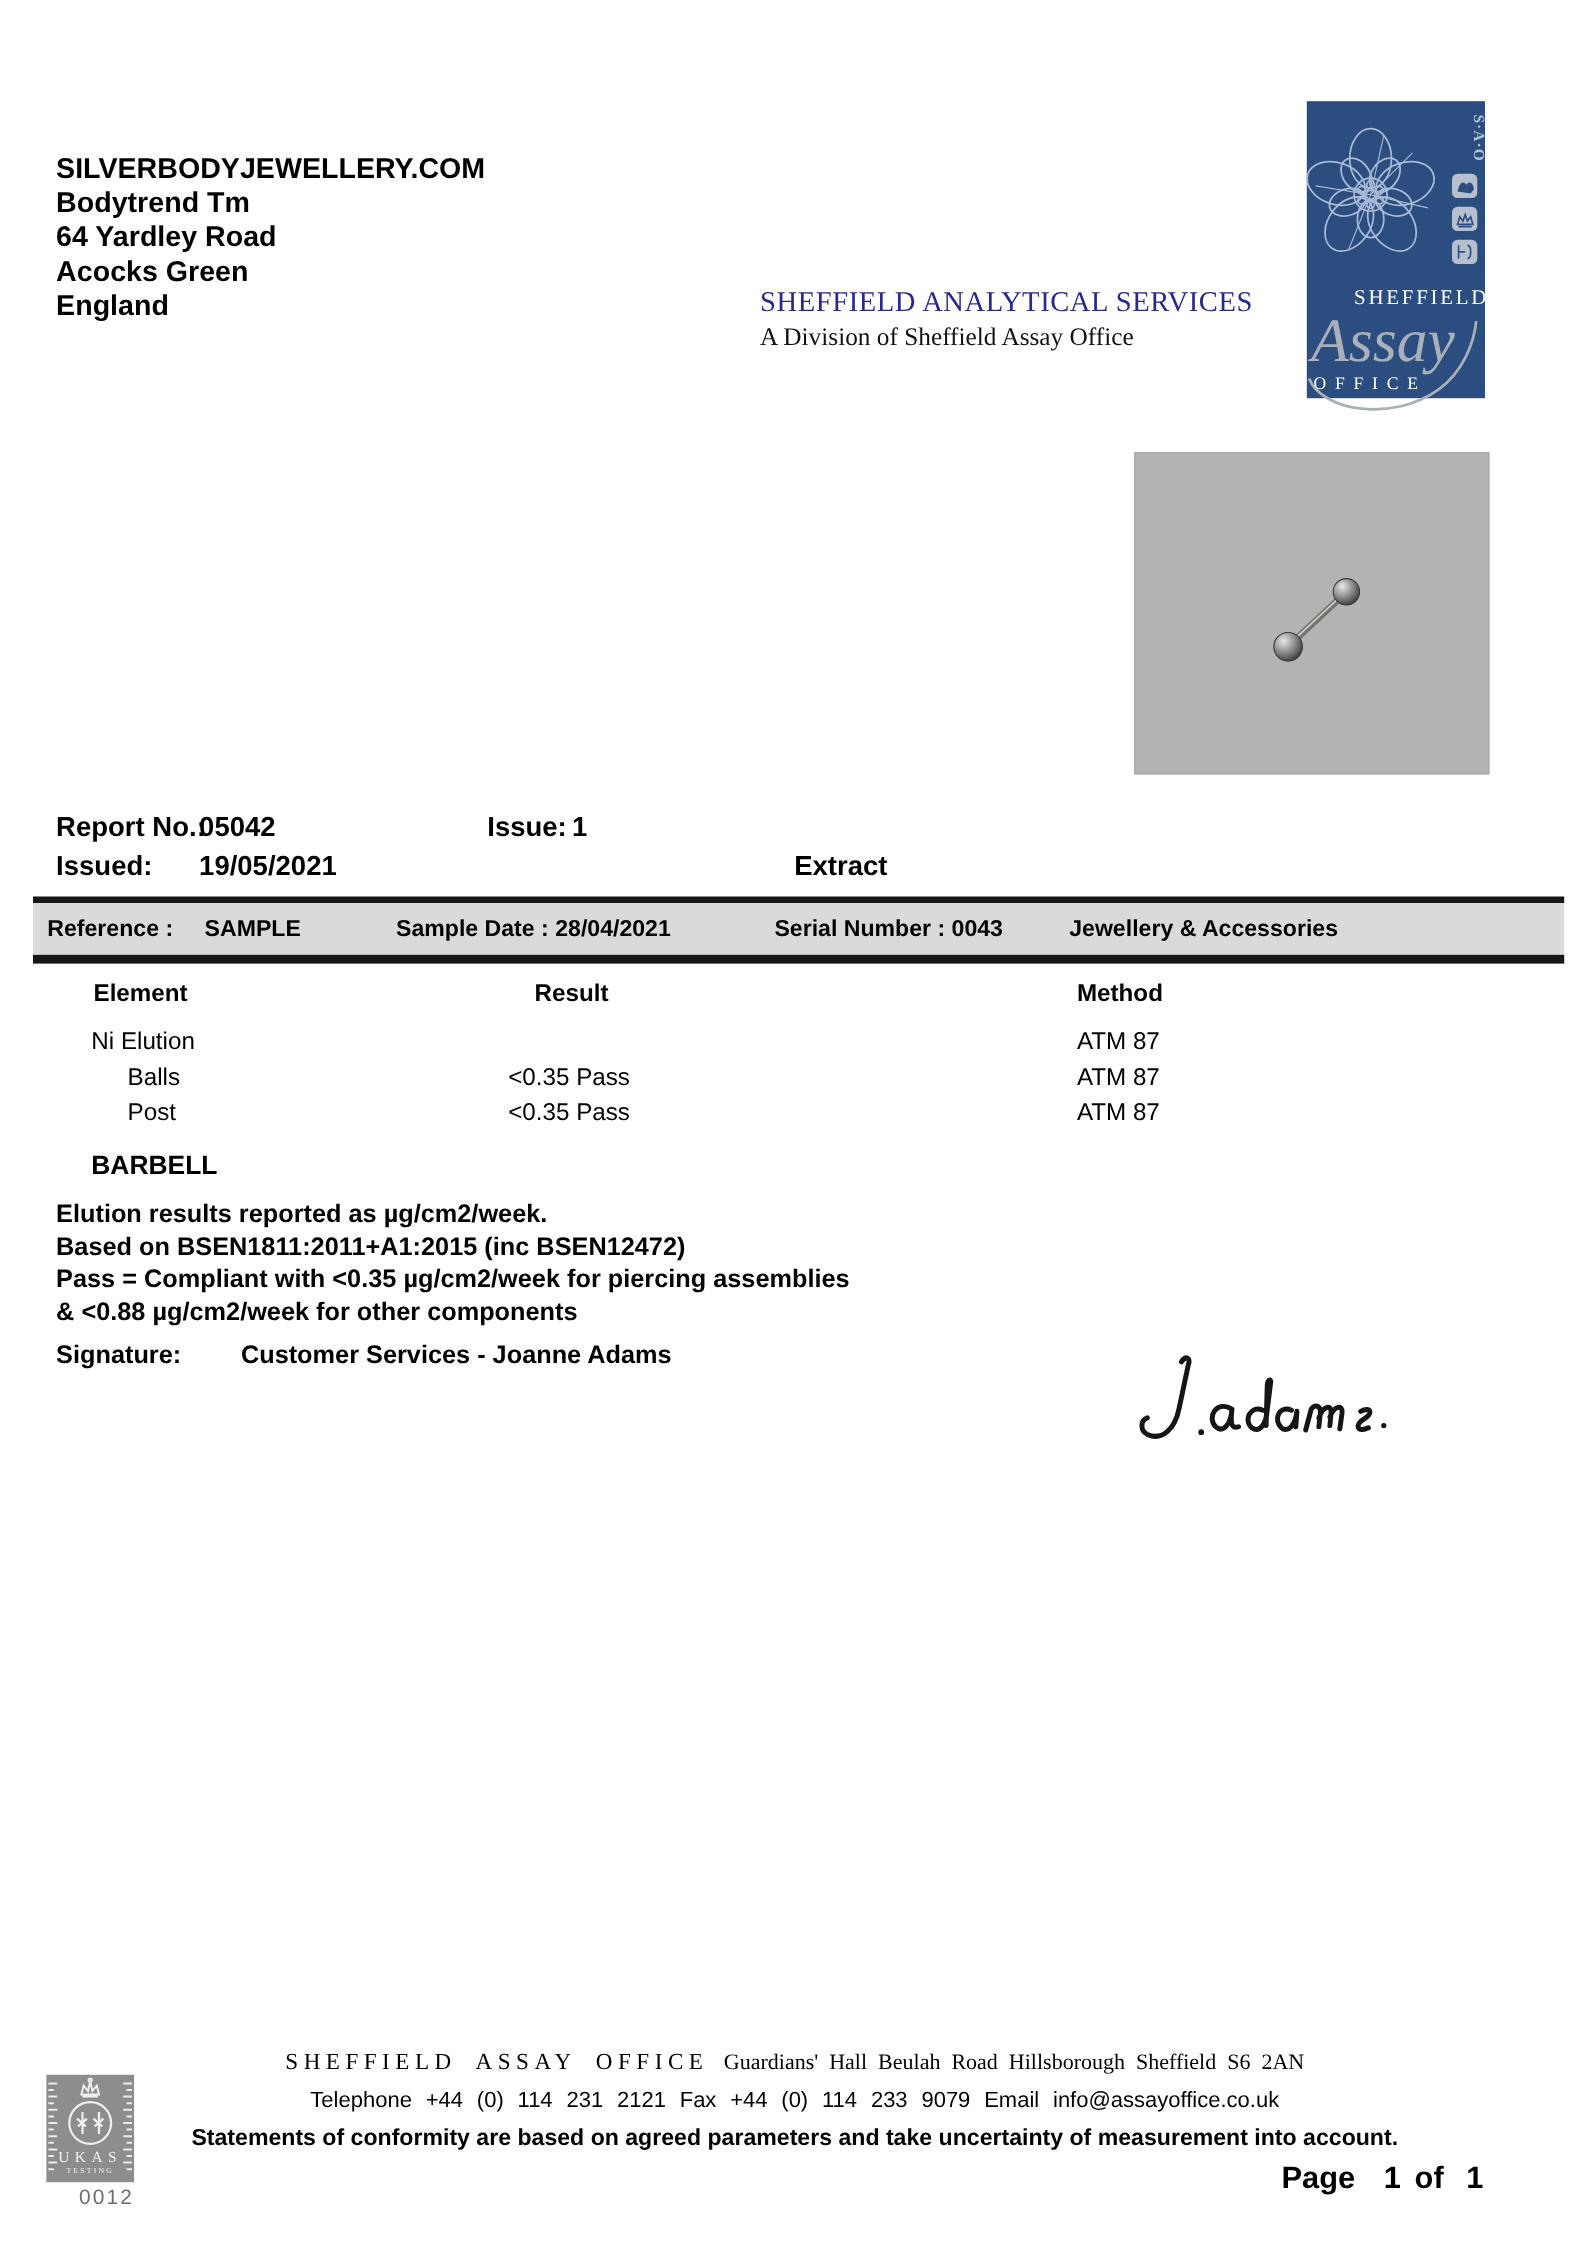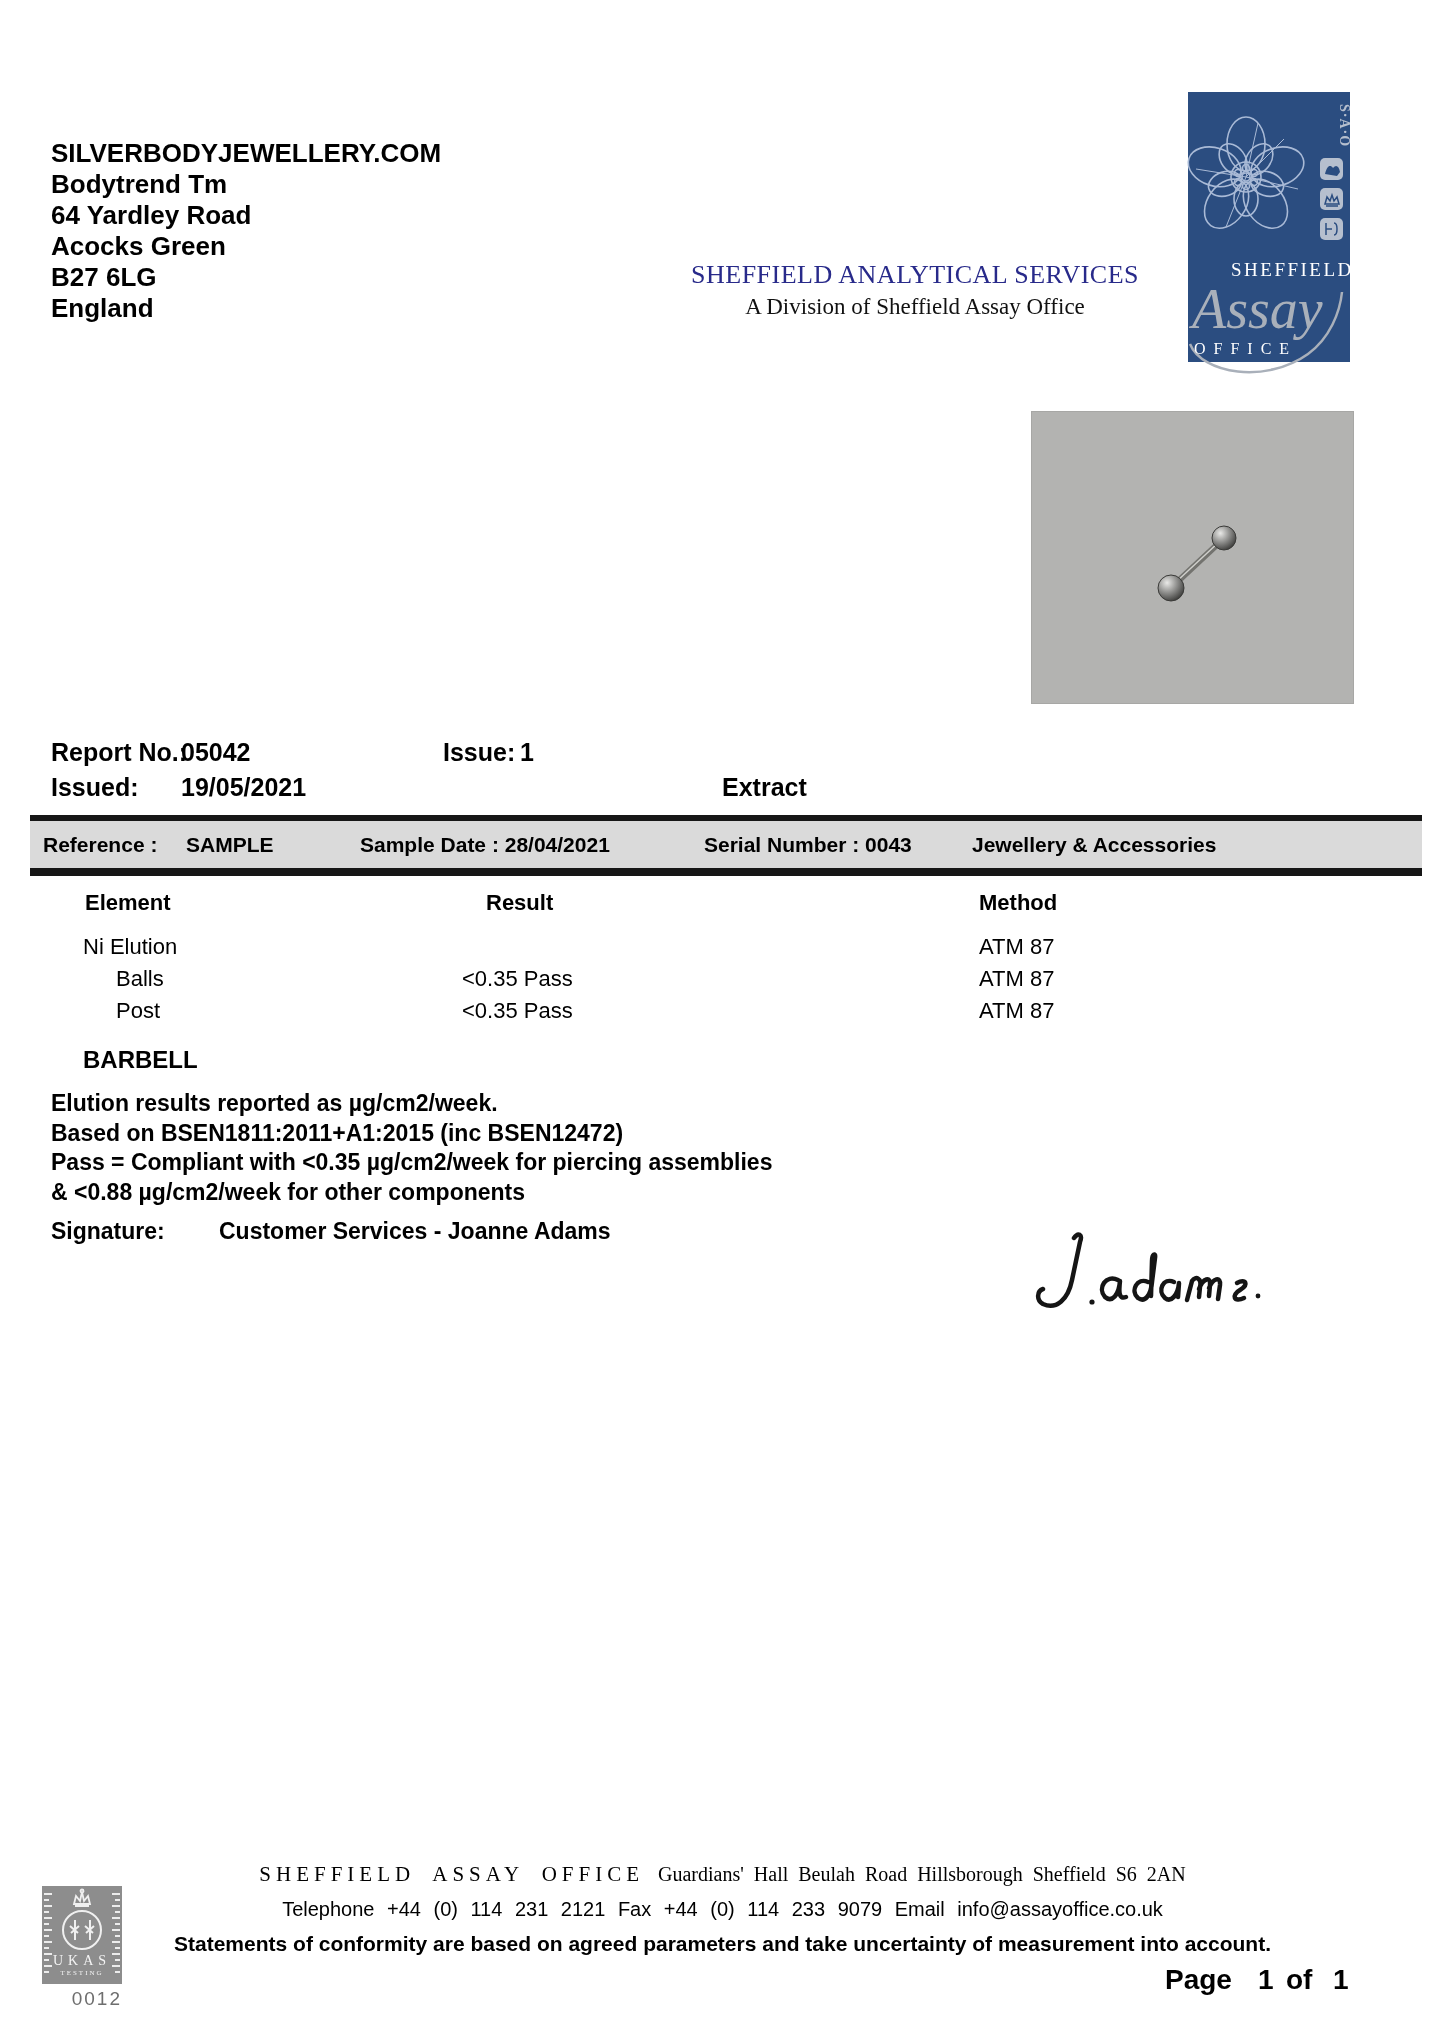--- a/index.html
+++ b/index.html
@@ -7,21 +7,21 @@
     width:1445px;height:2042px;position:relative;background:#ffffff;
     font-family:"Liberation Sans",sans-serif;color:#000;overflow:hidden;
   }
   .abs{position:absolute}
   .sr{position:absolute;width:1px;height:1px;overflow:hidden;clip:rect(0 0 0 0);white-space:nowrap}
 
   
   .addr{left:51px;top:138px;font-size:26px;font-weight:bold;line-height:31px}
 
   
-  .division{right:306px;top:260px;text-align:center}
+  .division{right:306px;top:260px;text-align:left}
   .division .t1{font-family:"Liberation Serif",serif;font-size:26px;color:#282a8a;letter-spacing:.5px}
   .division .t2{font-family:"Liberation Serif",serif;font-size:23px;color:#111;margin-top:4px}
 
   
   .logo{left:1188px;top:92px;width:166px;height:300px}
 
   
   .photo{left:1031px;top:411px;width:321px;height:291px;background:#b3b3b1;border:1px solid #a7a7a5}
 
   
@@ -58,21 +58,20 @@
   .ukas-num{left:42px;top:1988px;width:80px;text-align:right;font-size:19px;letter-spacing:2px;color:#6e6e6e}
 </style>
 </head>
 <body>
 
 <div class="abs addr">
   <div>SILVERBODYJEWELLERY.COM</div>
   <div>Bodytrend Tm</div>
   <div>64 Yardley Road</div>
   <div>Acocks Green</div>
-  <div>B27 6LG</div>
   <div>England</div>
 </div>
 
 <div class="abs division">
   <div class="t1">SHEFFIELD ANALYTICAL SERVICES</div>
   <div class="t2">A Division of Sheffield Assay Office</div>
 </div>
 
 <div class="abs logo">
   <svg width="166" height="300" viewBox="0 0 166 300" style="overflow:visible">

